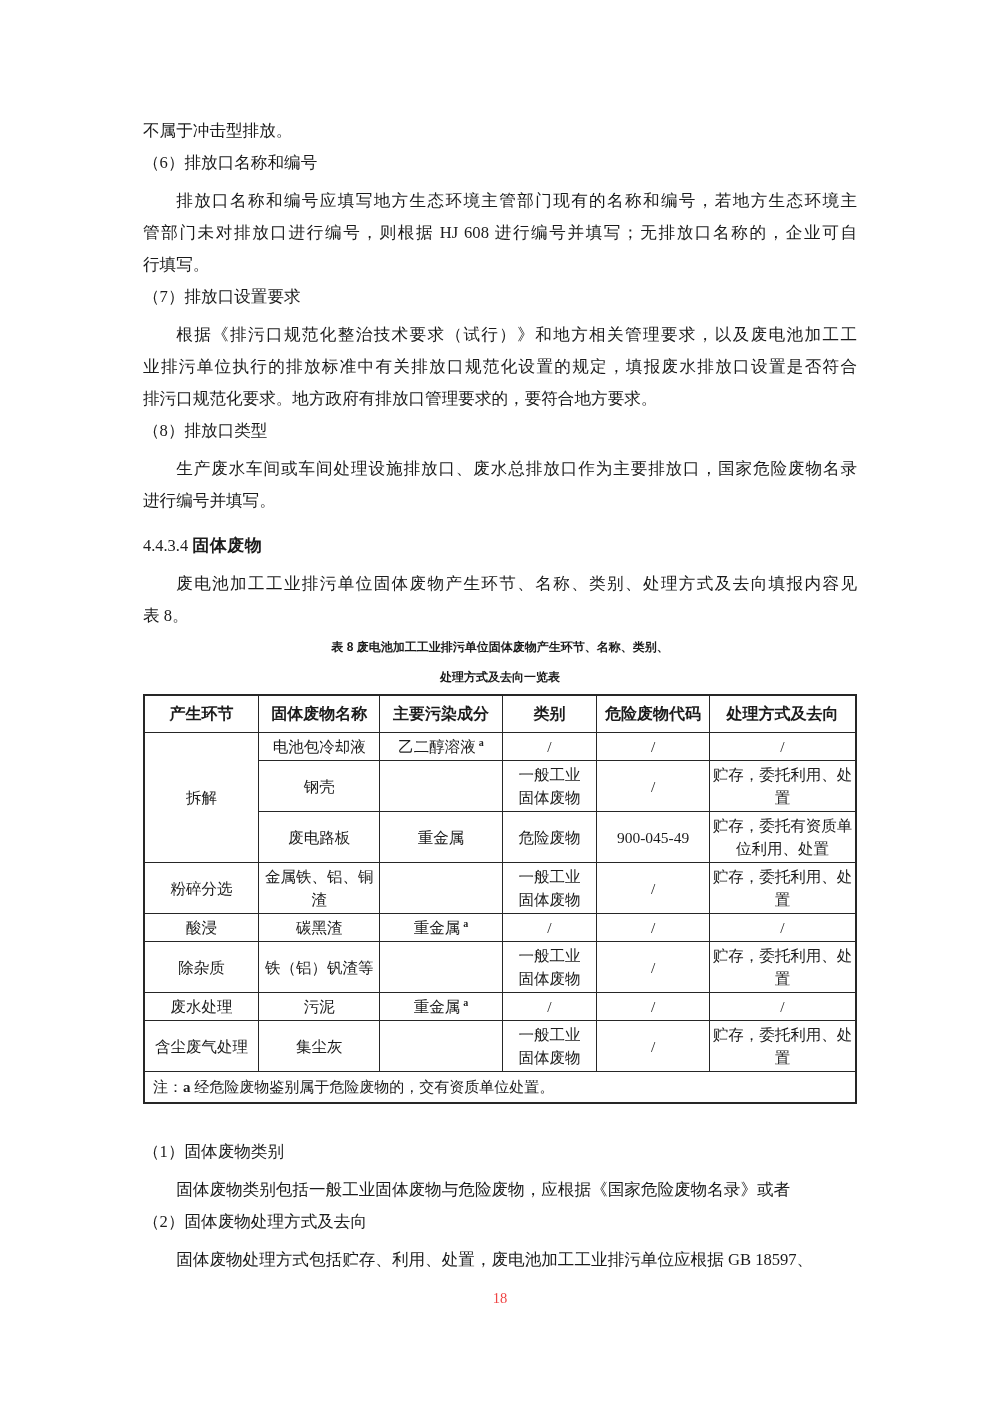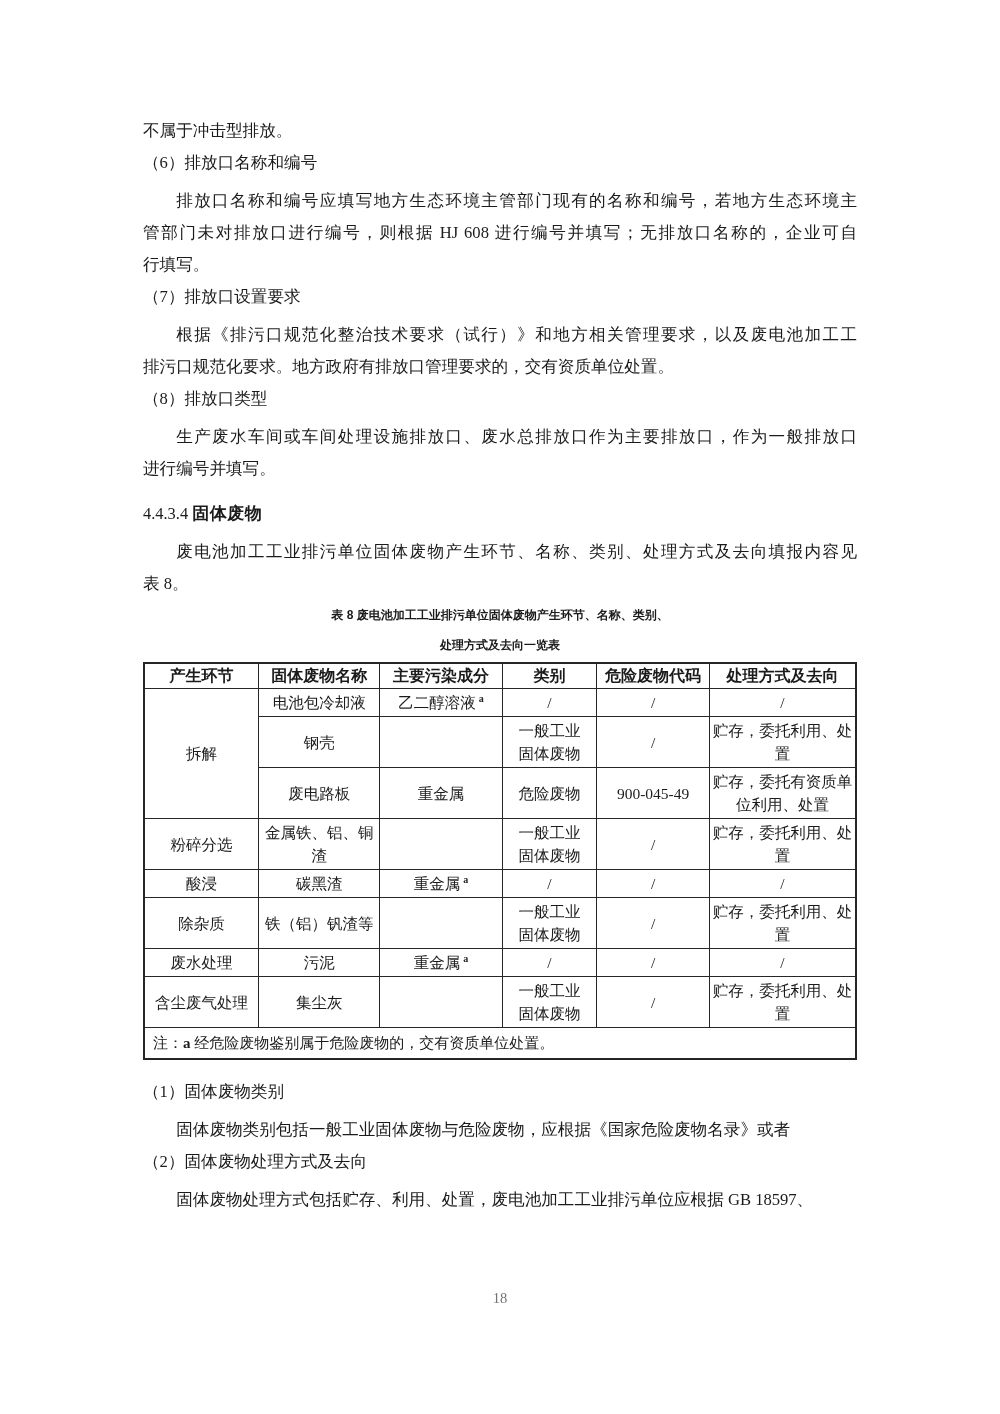--- a/index.html
+++ b/index.html
@@ -55,71 +55,72 @@
     vertical-align: middle;
     font-size: 15.5px;
     line-height: 23px;
     padding: 2px 4px;
     word-break: break-all;
   }
   table.waste thead th {
     font-weight: bold;
     font-size: 16px;
     line-height: 24px;
-    padding: 0 2px;
+    padding: 6px 2px;
   }
   table.waste td.cat { padding: 2px 11px; }
   table.waste td.disp { padding: 2px 2px; }
   table.waste td.note-cell {
     text-align: left;
     font-size: 15px;
     line-height: 22px;
     padding: 4px 8px;
     word-break: normal;
     margin-left: 32px;
   }
   sup.fn {
     font-weight: bold;
     font-size: 10px;
     margin-left: 3px;
     vertical-align: super;
     line-height: 0;
   }
   td.note-cell b { font-weight: bold; }
-  .table-block + .item { margin-top: 16px; }
+  .table-block + .item { margin-top: 32px; }
   .page-number {
     position: absolute;
     left: 0; right: 0; top: 1290px;
     text-align: center;
     font-size: 14.5px;
-    color: #737373;
+    color: #ef4444;
   }
 </style>
 </head>
 <body>
 
 <div class="page">
   <div class="flow" id="flow">
       <div class="block para">
         <div class="line">不属于冲击型排放。</div>
       </div>
       <div class="block item">（6）排放口名称和编号</div>
       <div class="block para indent">
         <div class="line">排放口名称和编号应填写地方生态环境主管部门现有的名称和编号，若地方生态环境主</div>
         <div class="line">管部门未对排放口进行编号，则根据 HJ 608 进行编号并填写；无排放口名称的，企业可自</div>
         <div class="line">行填写。</div>
       </div>
       <div class="block item">（7）排放口设置要求</div>
       <div class="block para indent">
         <div class="line">根据《排污口规范化整治技术要求（试行）》和地方相关管理要求，以及废电池加工工</div>
-        <div class="line">排污口规范化要求。地方政府有排放口管理要求的，交有资质单位处置。</div>
+        <div class="line">业排污单位执行的排放标准中有关排放口规范化设置的规定，填报废水排放口设置是否符合</div>
+        <div class="line">排污口规范化要求。地方政府有排放口管理要求的，要符合地方要求。</div>
       </div>
       <div class="block item">（8）排放口类型</div>
       <div class="block para indent">
-        <div class="line">生产废水车间或车间处理设施排放口、废水总排放口作为主要排放口，作为一般排放口</div>
+        <div class="line">生产废水车间或车间处理设施排放口、废水总排放口作为主要排放口，国家危险废物名录</div>
         <div class="line">进行编号并填写。</div>
       </div>
       <div class="block heading"><span class="h-num">4.4.3.4</span> <span class="h-text">固体废物</span></div>
       <div class="block para indent">
         <div class="line">废电池加工工业排污单位固体废物产生环节、名称、类别、处理方式及去向填报内容见</div>
         <div class="line">表 8。</div>
       </div>
       <div class="block caption">
         <div class="cap-line">表 8 废电池加工工业排污单位固体废物产生环节、名称、类别、</div>
         <div class="cap-line">处理方式及去向一览表</div>

